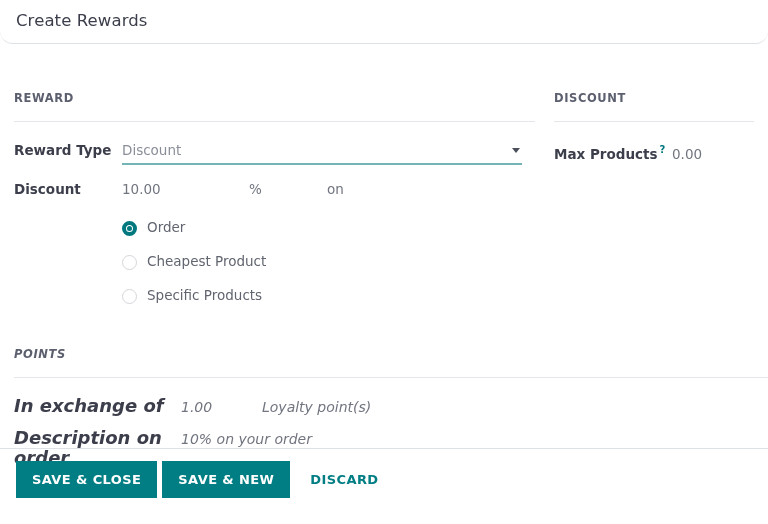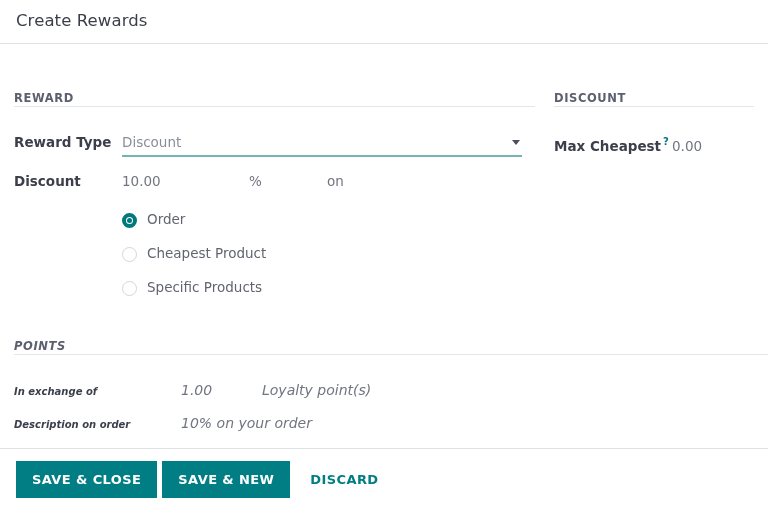--- a/index.html
+++ b/index.html
@@ -18,20 +18,21 @@
   }
 
   
   .dialog-header {
     height: 44px;
     box-sizing: border-box;
     border-bottom: 1px solid #dee2e6;
     display: flex;
     align-items: center;
     padding: 3px 16px;
+    border-radius: 13px;
   }
   .dialog-title {
     font-size: 16.5px;
     font-weight: 500;
     color: #3c3f4b;
     letter-spacing: .1px;
     line-height: 1;
   }
 
   
@@ -59,23 +60,23 @@
     box-sizing: border-box;
   }
 
   
   .section-title {
     font-size: 11.5px;
     font-weight: bold;
     letter-spacing: .6px;
     color: #5b5f6e;
     text-transform: uppercase;
-    padding-bottom: 1px;
+    padding-bottom: 16px;
     border-bottom: 1px solid #e4e6e9;
-    margin-bottom: 25px;
+    margin-bottom: 18px;
   }
   .col-left .section-title { width: 521px; }
   .col-right .section-title { width: 200px; }
 
   
   .field-row {
     display: flex;
     align-items: baseline;
     margin-bottom: 14px;
     min-height: 20px;
@@ -192,21 +193,21 @@
   }
   .points-block .section-title {
     width: 754px;
   }
   .points-row {
     display: flex;
     align-items: baseline;
     margin-bottom: 11px;
   }
   .points-label {
-    font-size: 10px;
+    font-size: 18px;
     font-weight: bold;
     color: #3c3f4b;
     width: 167px;
     flex: 0 0 167px;
     line-height: 20px;
   }
   .points-val {
     font-size: 14px;
     color: #71757f;
     line-height: 20px;
@@ -301,21 +302,21 @@
 
       </div>
     </div>
 
     <div class="col-right">
 
       <div class="section-title">DISCOUNT</div>
 
       <div class="field-row">
         <div class="field-label rlabel">
-          <span>Max Cheapest</span><span class="help-mark">?</span>
+          <span>Max Products</span><span class="help-mark">?</span>
         </div>
         <div class="field-value">0.00</div>
       </div>
 
     </div>
   </div>
 
   <div class="points-block">
     <div class="section-title">POINTS</div>
 

